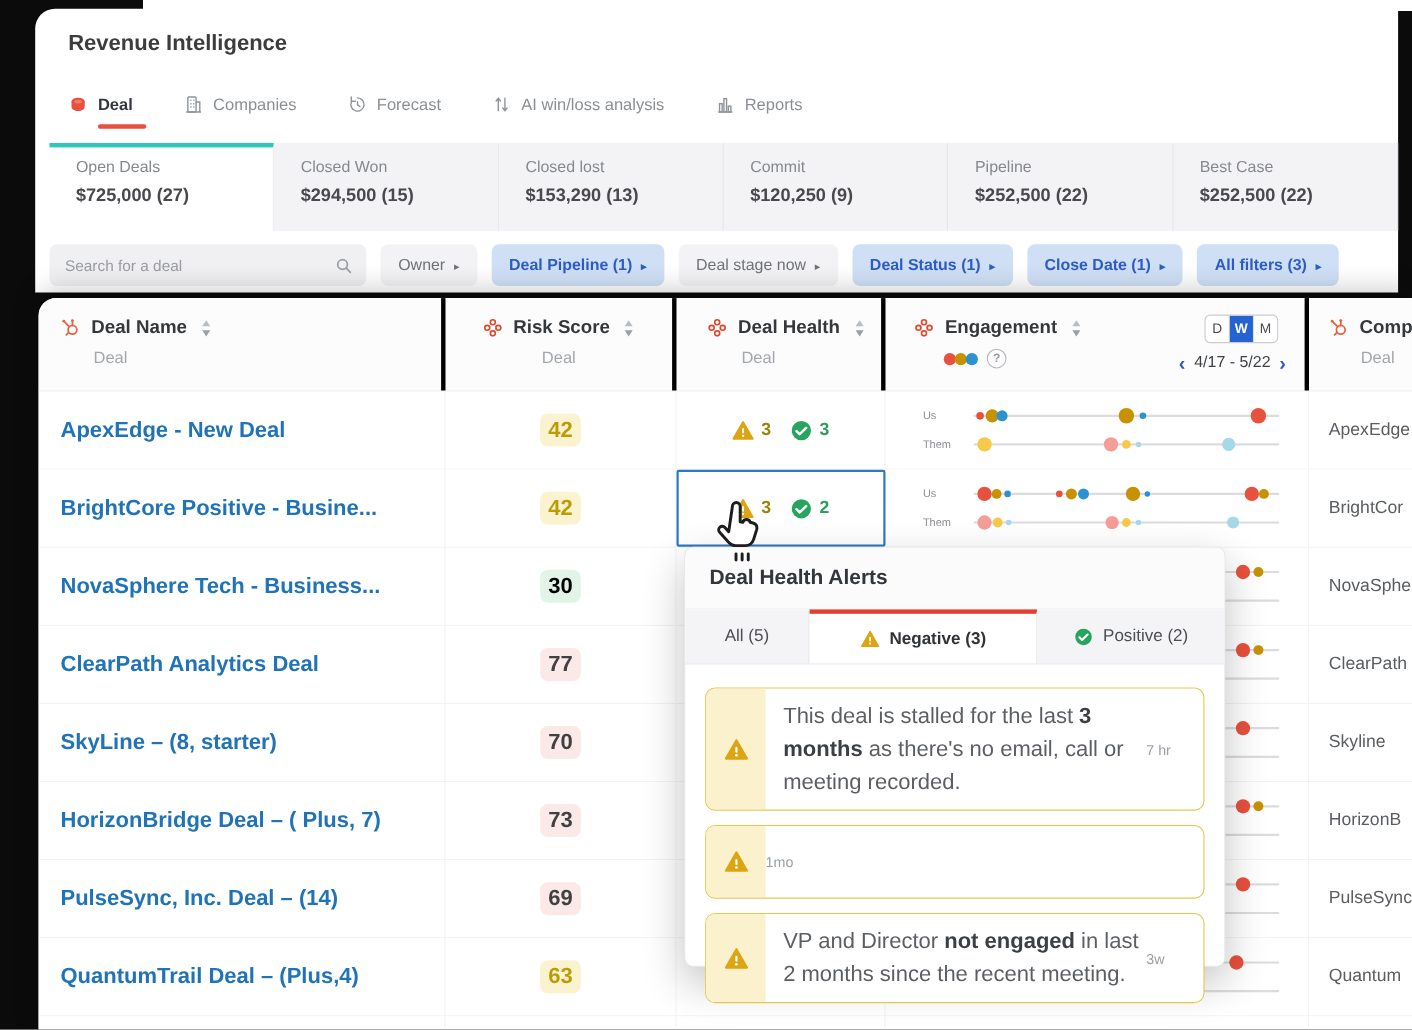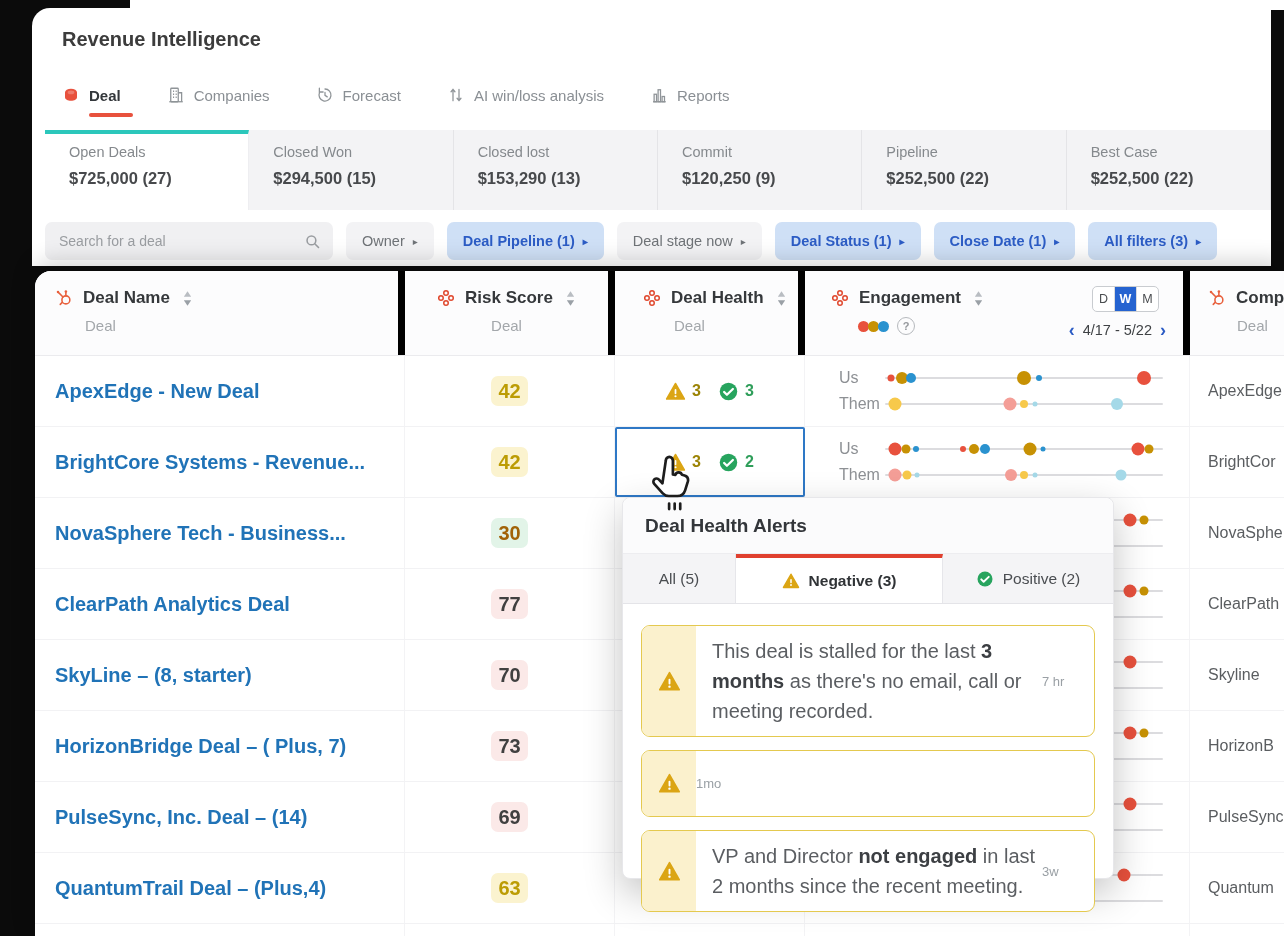--- a/index.html
+++ b/index.html
@@ -36,21 +36,21 @@
   .fbtn{height:38px;border-radius:7px;display:flex;align-items:center;gap:8px;padding:0 16px;font-size:14.5px;
         background:#f3f3f5;color:#6f7377;cursor:pointer;white-space:nowrap}
   .fbtn .arr{font-size:10px;margin-top:1px}
   .fbtn.active{background:#cfe0f6;color:#2c5cc5;font-weight:bold}
 
   
   .table-card{position:absolute;left:35px;top:271px;width:1249px;height:665px;background:#fff;
               border-radius:16px 0 0 0;overflow:hidden;box-shadow:0 -8px 24px rgba(0,0,0,.2)}
   .thead,.trow{display:grid;grid-template-columns:370px 210px 190px 385px 1fr}
   .thead{height:84px;background:#fcfcfd;border-bottom:1px solid #ebebee}
-  .th{position:relative;border-right:7px solid #000000;padding-top:17px;box-sizing:border-box;cursor:pointer}
+  .th{position:relative;border-right:4px solid #000000;padding-top:17px;box-sizing:border-box;cursor:pointer}
   .th:last-child{border-right:none}
   .t-row{display:flex;align-items:center;gap:10px;font-size:17px;font-weight:bold;color:#35383b}
   .th .sub{font-size:15px;color:#a3a7ab;margin-top:9px;font-weight:normal}
   .th-deal{padding-left:20px}.th-deal .sub{margin-left:30px}
   .th-risk .t-row{justify-content:center}.th-risk .sub{text-align:center}
   .th-health{padding-left:28px}.th-health .sub{margin-left:31px}
   .th-eng{padding-left:26px}
   .th-comp{padding-left:18px}.th-comp .sub{margin-left:29px}
   .hicon{width:18px;height:18px;flex:0 0 18px}
   .hicon svg{width:100%;height:100%;display:block}
@@ -70,34 +70,34 @@
 
   .trow{height:70px;border-bottom:1px solid #f2f2f4;background:#fff}
   .td{border-right:1px solid #f3f3f5;display:flex;align-items:center;box-sizing:border-box;position:relative;overflow:hidden}
   .td:last-child{border-right:none}
   .td-name{padding-left:20px}
   .deal-link{color:#2073b7;font-weight:bold;font-size:20px;cursor:pointer;white-space:nowrap}
   .td-risk{justify-content:center}
   .badge{min-width:37px;height:30px;border-radius:7px;display:flex;align-items:center;justify-content:center;
          font-size:20px;font-weight:bold;box-sizing:border-box;padding:0 6px}
   .risk-yellow{background:#fbf3cf;color:#bc9c04}
-  .risk-green{background:#e2f4e8;color:#a16207}
+  .risk-green{background:#e2f4e8;color:#000000}
   .risk-red{background:#fbe9e8;color:#404040}
   .td-health{justify-content:center;gap:7px}
   .hgroup{display:flex;align-items:center;gap:6px}
   .hgroup+.hgroup{margin-left:10px}
   .h-num{font-size:16px;font-weight:bold}
   .h-num.neg{color:#9c8406}.h-num.pos{color:#2f9e5a}
   .td-health.sel{outline:2px solid #2e78c6;outline-offset:-2px;border-radius:2px}
   .w21{width:21px;height:21px;display:block}.w21 svg{width:100%;height:100%;display:block}
   .w18{width:18px;height:18px;display:block}.w18 svg{width:100%;height:100%;display:block}
   .w23{width:23px;height:23px;display:block}.w23 svg{width:100%;height:100%;display:block}
   .td-eng{flex-direction:column;justify-content:center;gap:10px;padding:0 26px 0 34px;align-items:stretch}
   .eng-line{display:flex;align-items:center;height:16px}
-  .eng-label{width:46px;font-size:16px;color:#8d9094;flex:0 0 46px}
+  .eng-label{width:46px;font-size:10px;color:#8d9094;flex:0 0 46px}
   .eng-track{flex:1;height:2px;background:#dcdcdf;position:relative;border-radius:1px}
   .dot{position:absolute;top:50%;transform:translate(-50%,-50%);border-radius:50%}
   .td-comp{padding-left:18px;font-size:16px;color:#5a5d60;white-space:nowrap}
 
   
   .popup{position:absolute;left:622px;top:497px;width:492px;height:382px;background:#fff;border-radius:8px;
          box-shadow:0 14px 38px rgba(0,0,0,.24);z-index:40;border:1px solid #e7e7ea;box-sizing:border-box}
   .popup-h{height:56px;display:flex;align-items:center;padding-left:22px;font-size:19px;font-weight:bold;color:#33363a;
            border-bottom:1px solid #ededf0;background:#fbfbfc;border-radius:8px 8px 0 0;box-sizing:border-box}
   .ptabs{display:flex;height:49px;border-bottom:1px solid #e4e4e8}
@@ -425,21 +425,21 @@
               <span class="dot" style="left: 83.5%; height: 12px; width: 12px; background: rgb(165, 217, 232);"></span>
             </div>
           </div>
         </div>
         <div class="td td-comp">
           <span>ApexEdge</span>
         </div>
       </div>
       <div class="trow">
         <div class="td td-name">
-          <span class="deal-link">BrightCore Systems - Revenue...</span>
+          <span class="deal-link">BrightCore Positive - Busine...</span>
         </div>
         <div class="td td-risk">
           <span class="badge risk-yellow">42</span>
         </div>
         <div class="td td-health sel">
           <span class="hgroup">
             <span class="w21">
               <svg viewBox="0 0 24 24">
                 <path d="M12 3 L22 20.5 H2 Z" fill="#dba514" stroke="#dba514" stroke-width="2" stroke-linejoin="round"></path>
                 <rect x="11" y="9.2" width="2" height="5.8" rx="1" fill="#fff"></rect>

